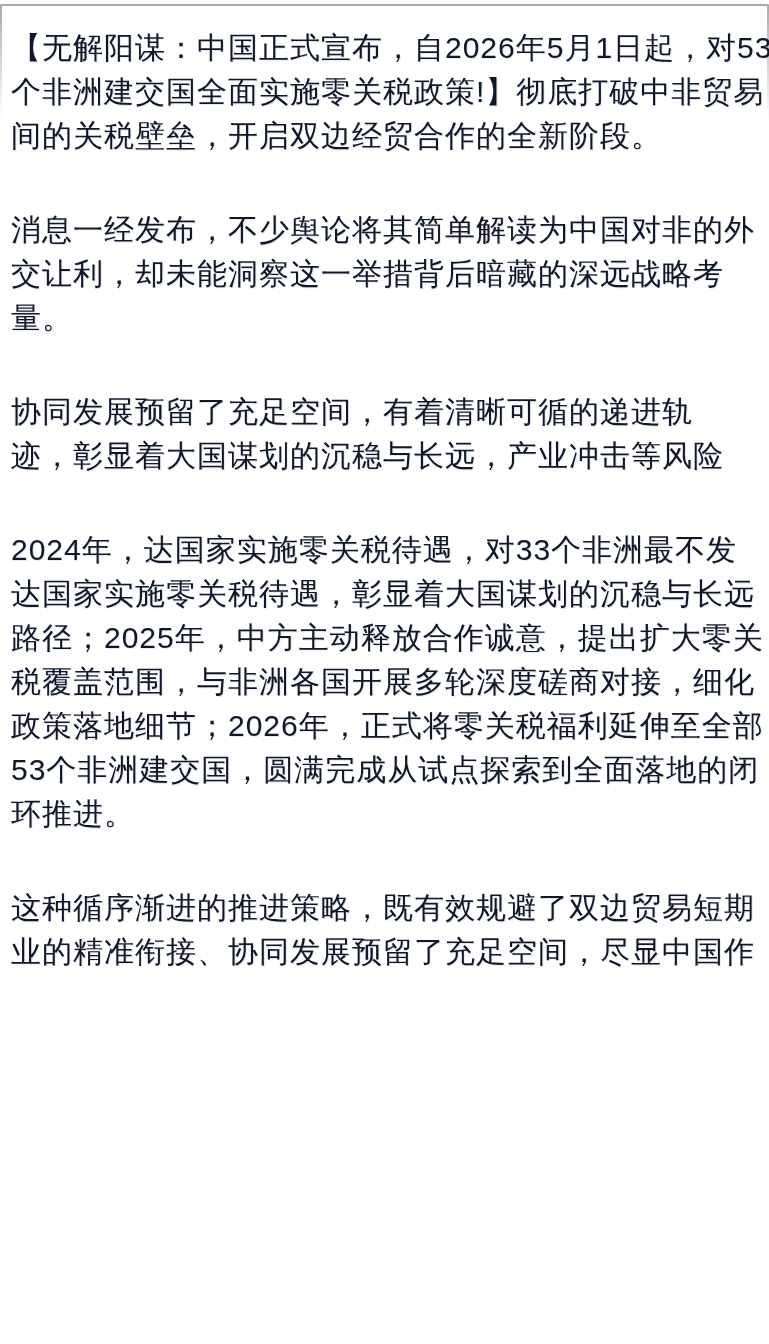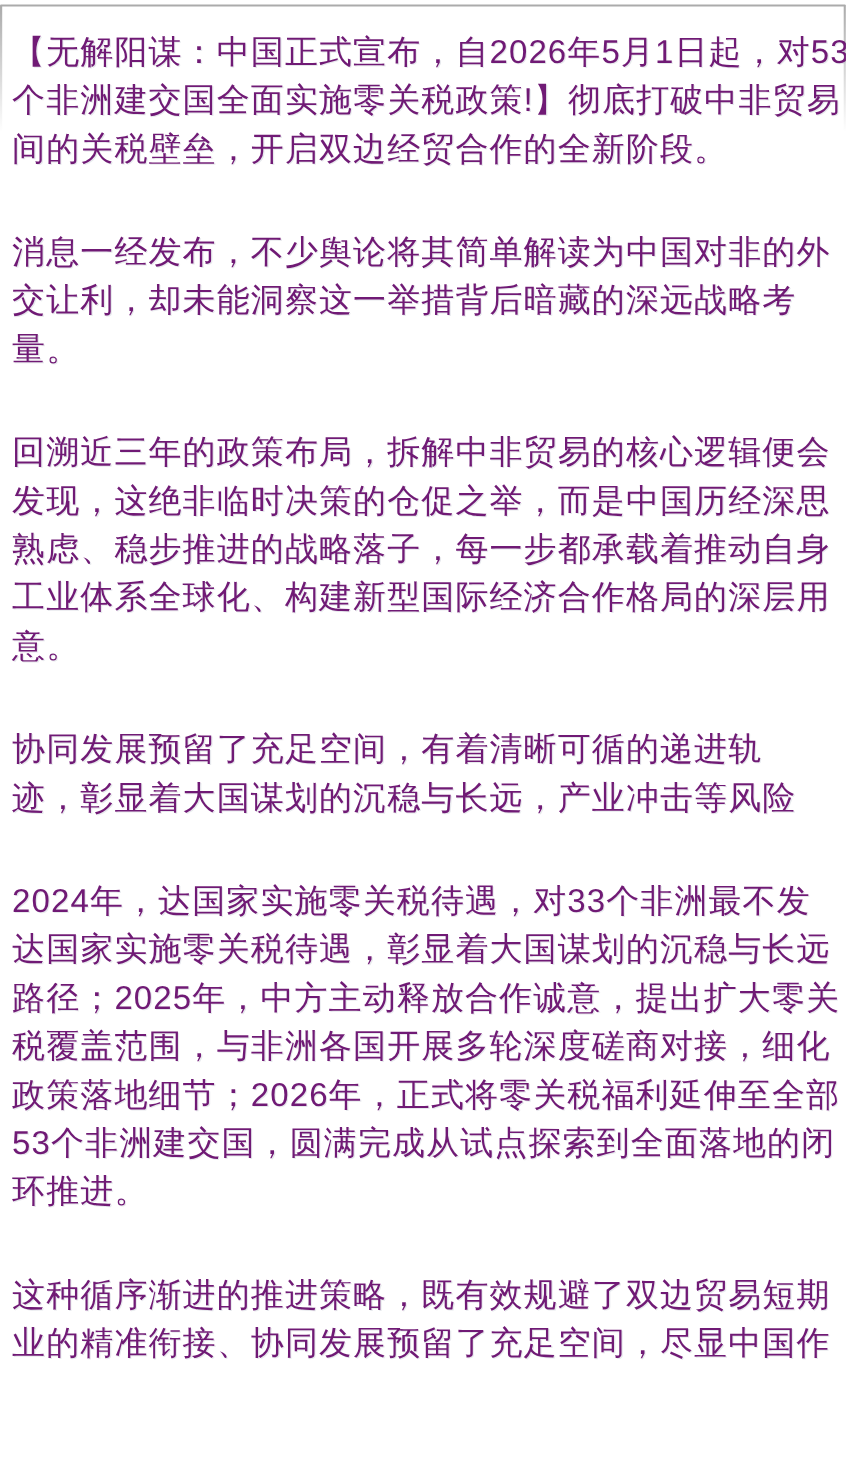--- a/index.html
+++ b/index.html
@@ -25,21 +25,21 @@
     top: 5px;
     width: 2px;
     height: 115px;
     background: linear-gradient(#ababab, rgba(255,255,255,0));
   }
   .frame-side.left  { left: 0; }
   .frame-side.right { right: 0; }
   .article {
     position: relative;
     padding: 26px 11px 0 11px;
-    color: #701a75;
+    color: #0f172a;
   }
   .para {
     margin: 0 0 50px 0;
   }
   .para:last-child { margin-bottom: 0; margin-top: 16px; }
   .line {
     display: block;
     white-space: nowrap;
     font-size: 30px;
     line-height: 44px;
@@ -60,27 +60,20 @@
       <span class="line">【无解阳谋：中国正式宣布，自2026年5月1日起，对53</span>
       <span class="line">个非洲建交国全面实施零关税政策!】彻底打破中非贸易</span>
       <span class="line">间的关税壁垒，开启双边经贸合作的全新阶段。</span>
     </p>
     <p class="para">
       <span class="line">消息一经发布，不少舆论将其简单解读为中国对非的外</span>
       <span class="line">交让利，却未能洞察这一举措背后暗藏的深远战略考</span>
       <span class="line">量。</span>
     </p>
     <p class="para">
-      <span class="line">回溯近三年的政策布局，拆解中非贸易的核心逻辑便会</span>
-      <span class="line">发现，这绝非临时决策的仓促之举，而是中国历经深思</span>
-      <span class="line">熟虑、稳步推进的战略落子，每一步都承载着推动自身</span>
-      <span class="line">工业体系全球化、构建新型国际经济合作格局的深层用</span>
-      <span class="line">意。</span>
-    </p>
-    <p class="para">
       <span class="line">协同发展预留了充足空间，有着清晰可循的递进轨</span>
       <span class="line">迹，彰显着大国谋划的沉稳与长远，产业冲击等风险</span>
     </p>
     <p class="para">
       <span class="line">2024年，达国家实施零关税待遇，对33个非洲最不发</span>
       <span class="line">达国家实施零关税待遇，彰显着大国谋划的沉稳与长远</span>
       <span class="line">路径；2025年，中方主动释放合作诚意，提出扩大零关</span>
       <span class="line">税覆盖范围，与非洲各国开展多轮深度磋商对接，细化</span>
       <span class="line">政策落地细节；2026年，正式将零关税福利延伸至全部</span>
       <span class="line">53个非洲建交国，圆满完成从试点探索到全面落地的闭</span>

